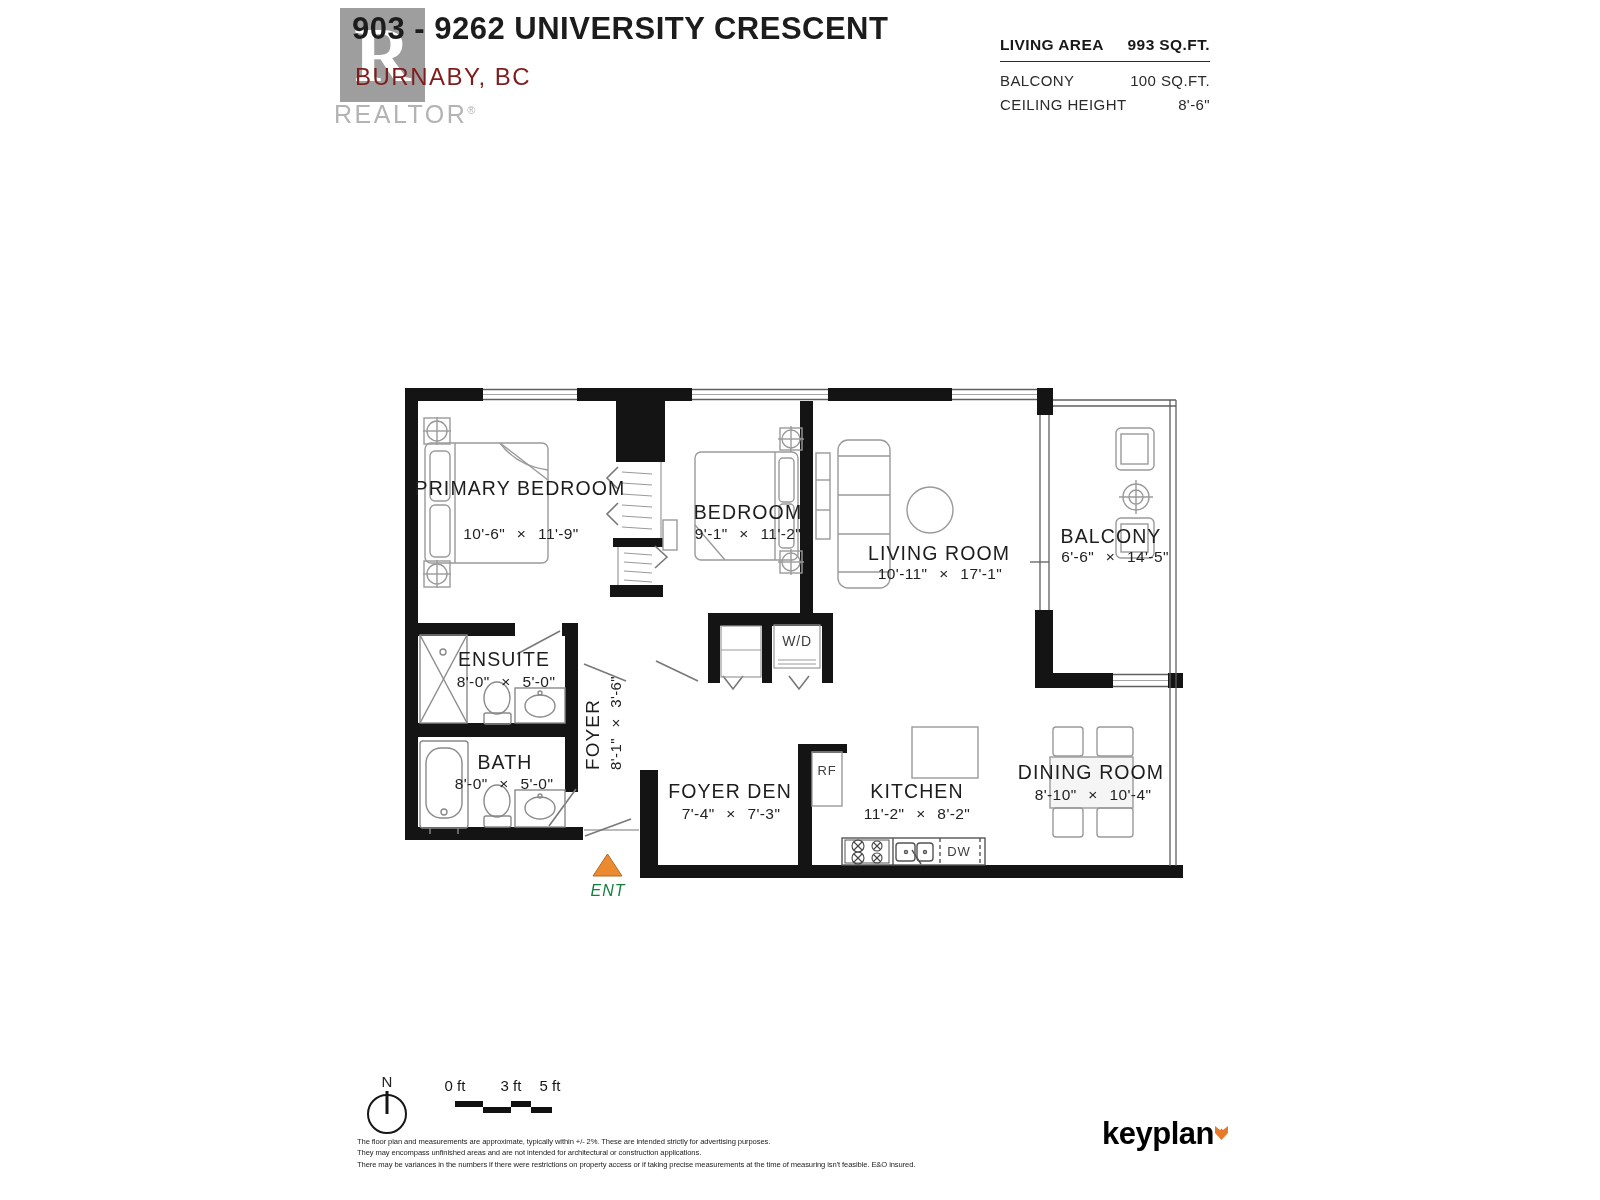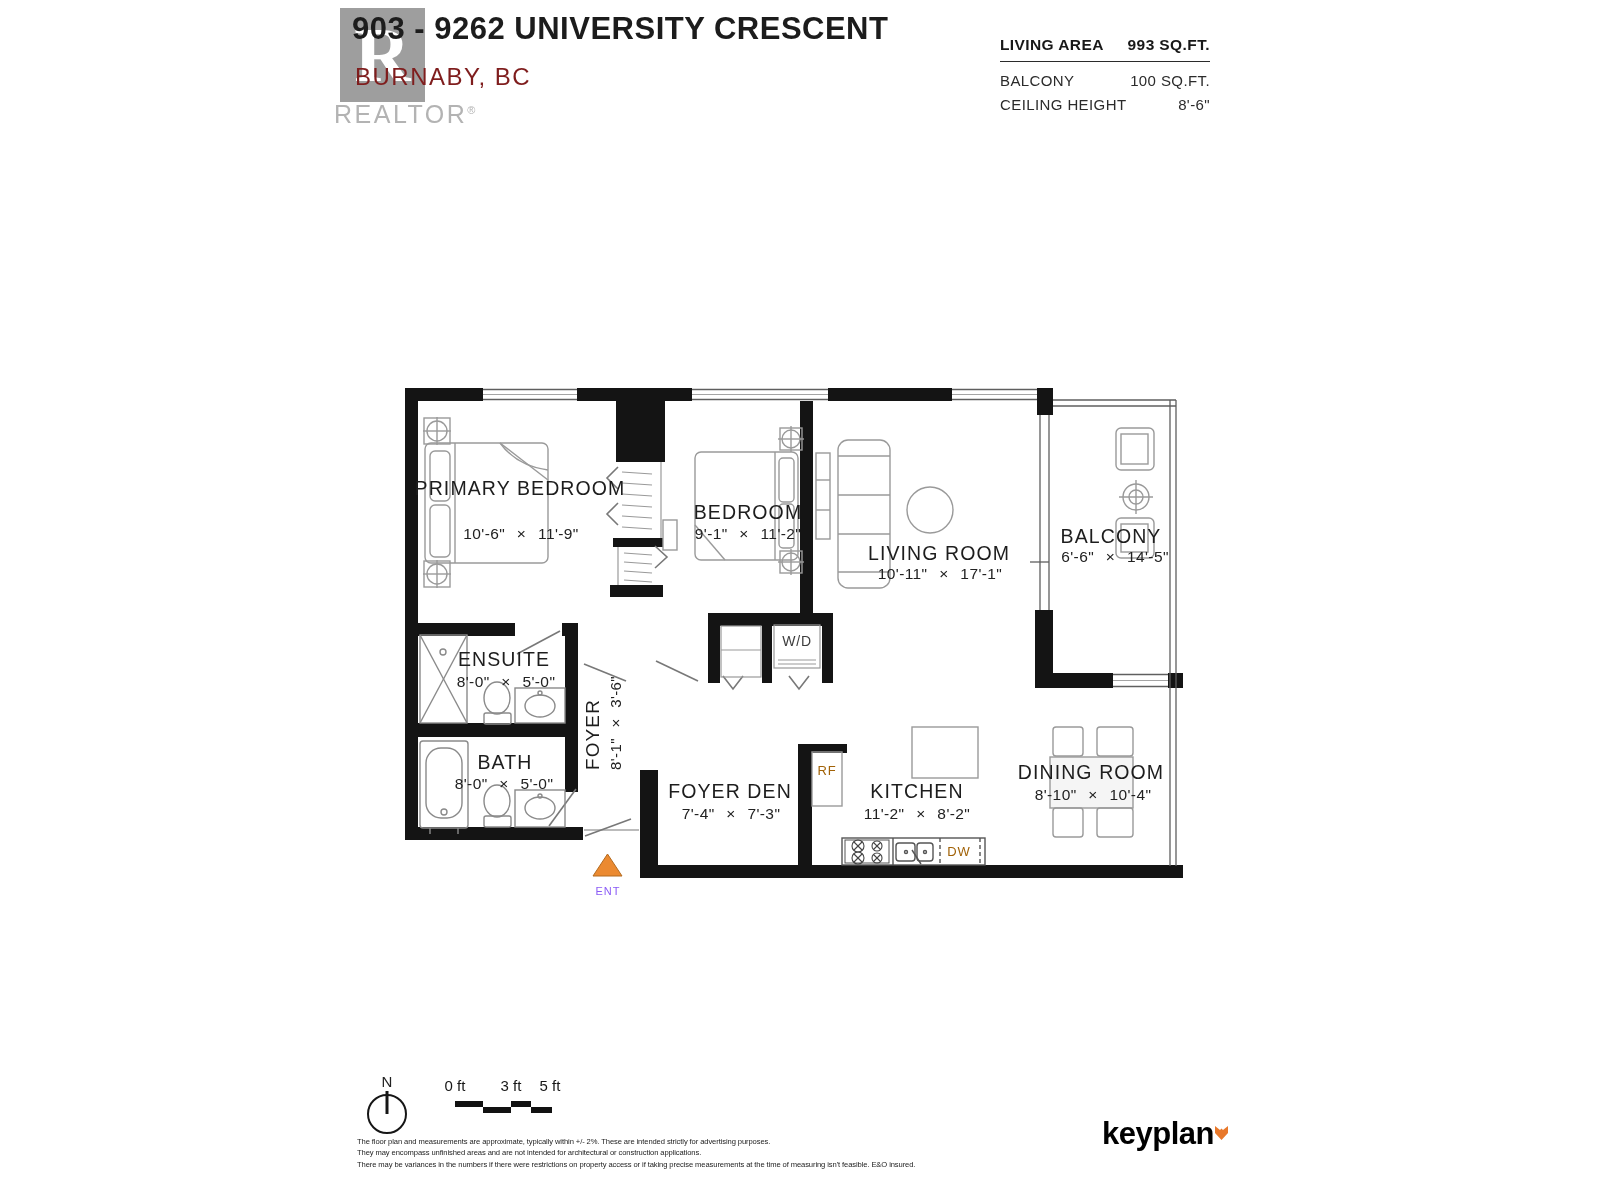--- a/index.html
+++ b/index.html
@@ -25,23 +25,23 @@
   .nm{position:absolute;transform:translate(-50%,-50%);white-space:nowrap;font-size:19.5px;
       letter-spacing:1.1px;color:#1d1d1d;z-index:3;}
   .dm{position:absolute;transform:translate(-50%,-50%);white-space:nowrap;font-size:15.5px;
       letter-spacing:.4px;word-spacing:7px;color:#222;z-index:3;}
   .foyer-wrap{position:absolute;left:603px;top:770px;width:0;height:0;z-index:3;}
   .foyer-inner{transform:translate(-50%,-50%) rotate(-90deg);text-align:center;white-space:nowrap;}
   .foyer-inner .fnm{font-size:19px;letter-spacing:1.1px;color:#1d1d1d;}
   .foyer-inner .fdm{font-size:15px;letter-spacing:.4px;word-spacing:6px;color:#222;margin-top:3px;}
   .fx{position:absolute;transform:translate(-50%,-50%);white-space:nowrap;font-size:14px;
       letter-spacing:.8px;color:#3d3d3d;z-index:3;}
-  .fx.small{font-size:13px;color:#a16207;}
-  .ent-label{position:absolute;transform:translate(-50%,-50%);font-size:11px;letter-spacing:1px;
-      color:#8b5cf6;z-index:3;}
+  .fx.small{font-size:13px;color:#404040;}
+  .ent-label{position:absolute;transform:translate(-50%,-50%);font-size:16px;letter-spacing:1px;
+      color:#15803d;z-index:3;font-style:italic;}
   
   .north-label{position:absolute;transform:translate(-50%,-50%);font-size:15px;color:#222;z-index:3;}
   .scale-label{position:absolute;transform:translate(-50%,-50%);font-size:15px;color:#161616;z-index:3;}
   .disclaimer{position:absolute;left:357px;top:1136px;font-size:7.6px;line-height:11.4px;
       color:#1c1c1c;letter-spacing:-.1px;z-index:3;}
   .keyplan{position:absolute;left:1102px;top:1118px;display:flex;align-items:center;z-index:3;}
   .keyplan .word{font-size:31px;font-weight:bold;color:#000;letter-spacing:-.5px;line-height:1;}
   .keyplan svg{margin:-2px 0 0 1px;}
 </style>
 </head>

